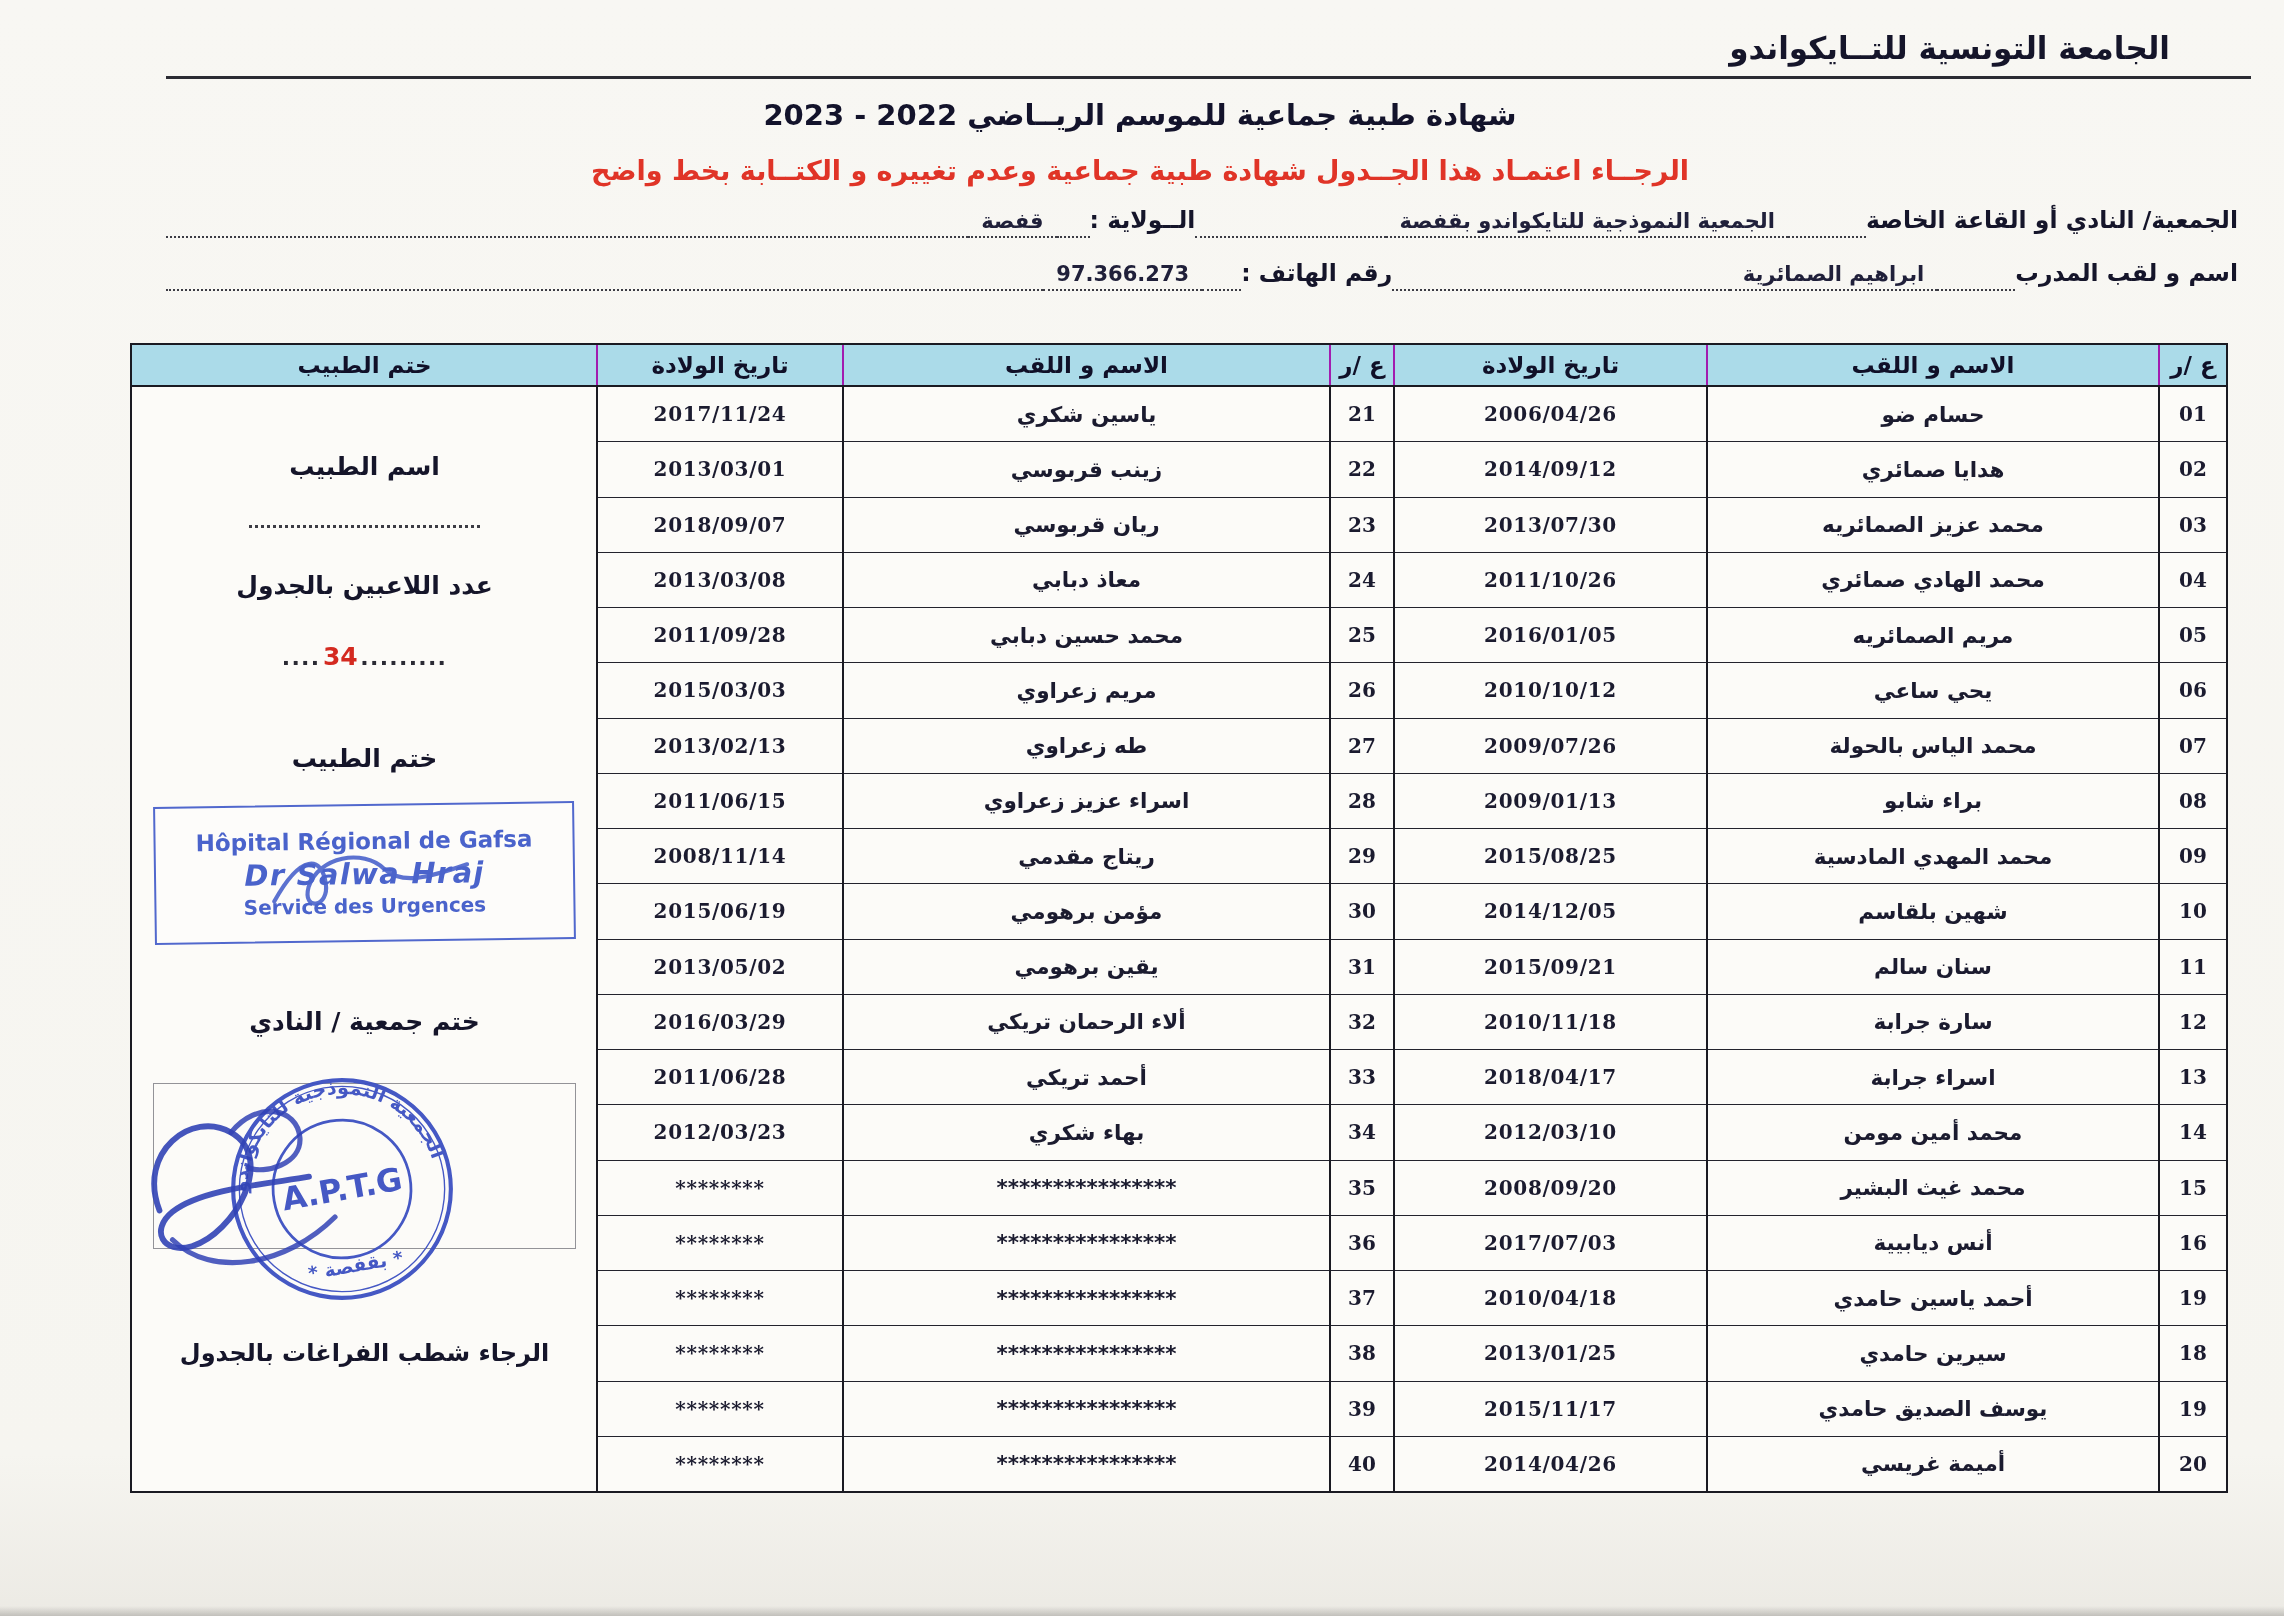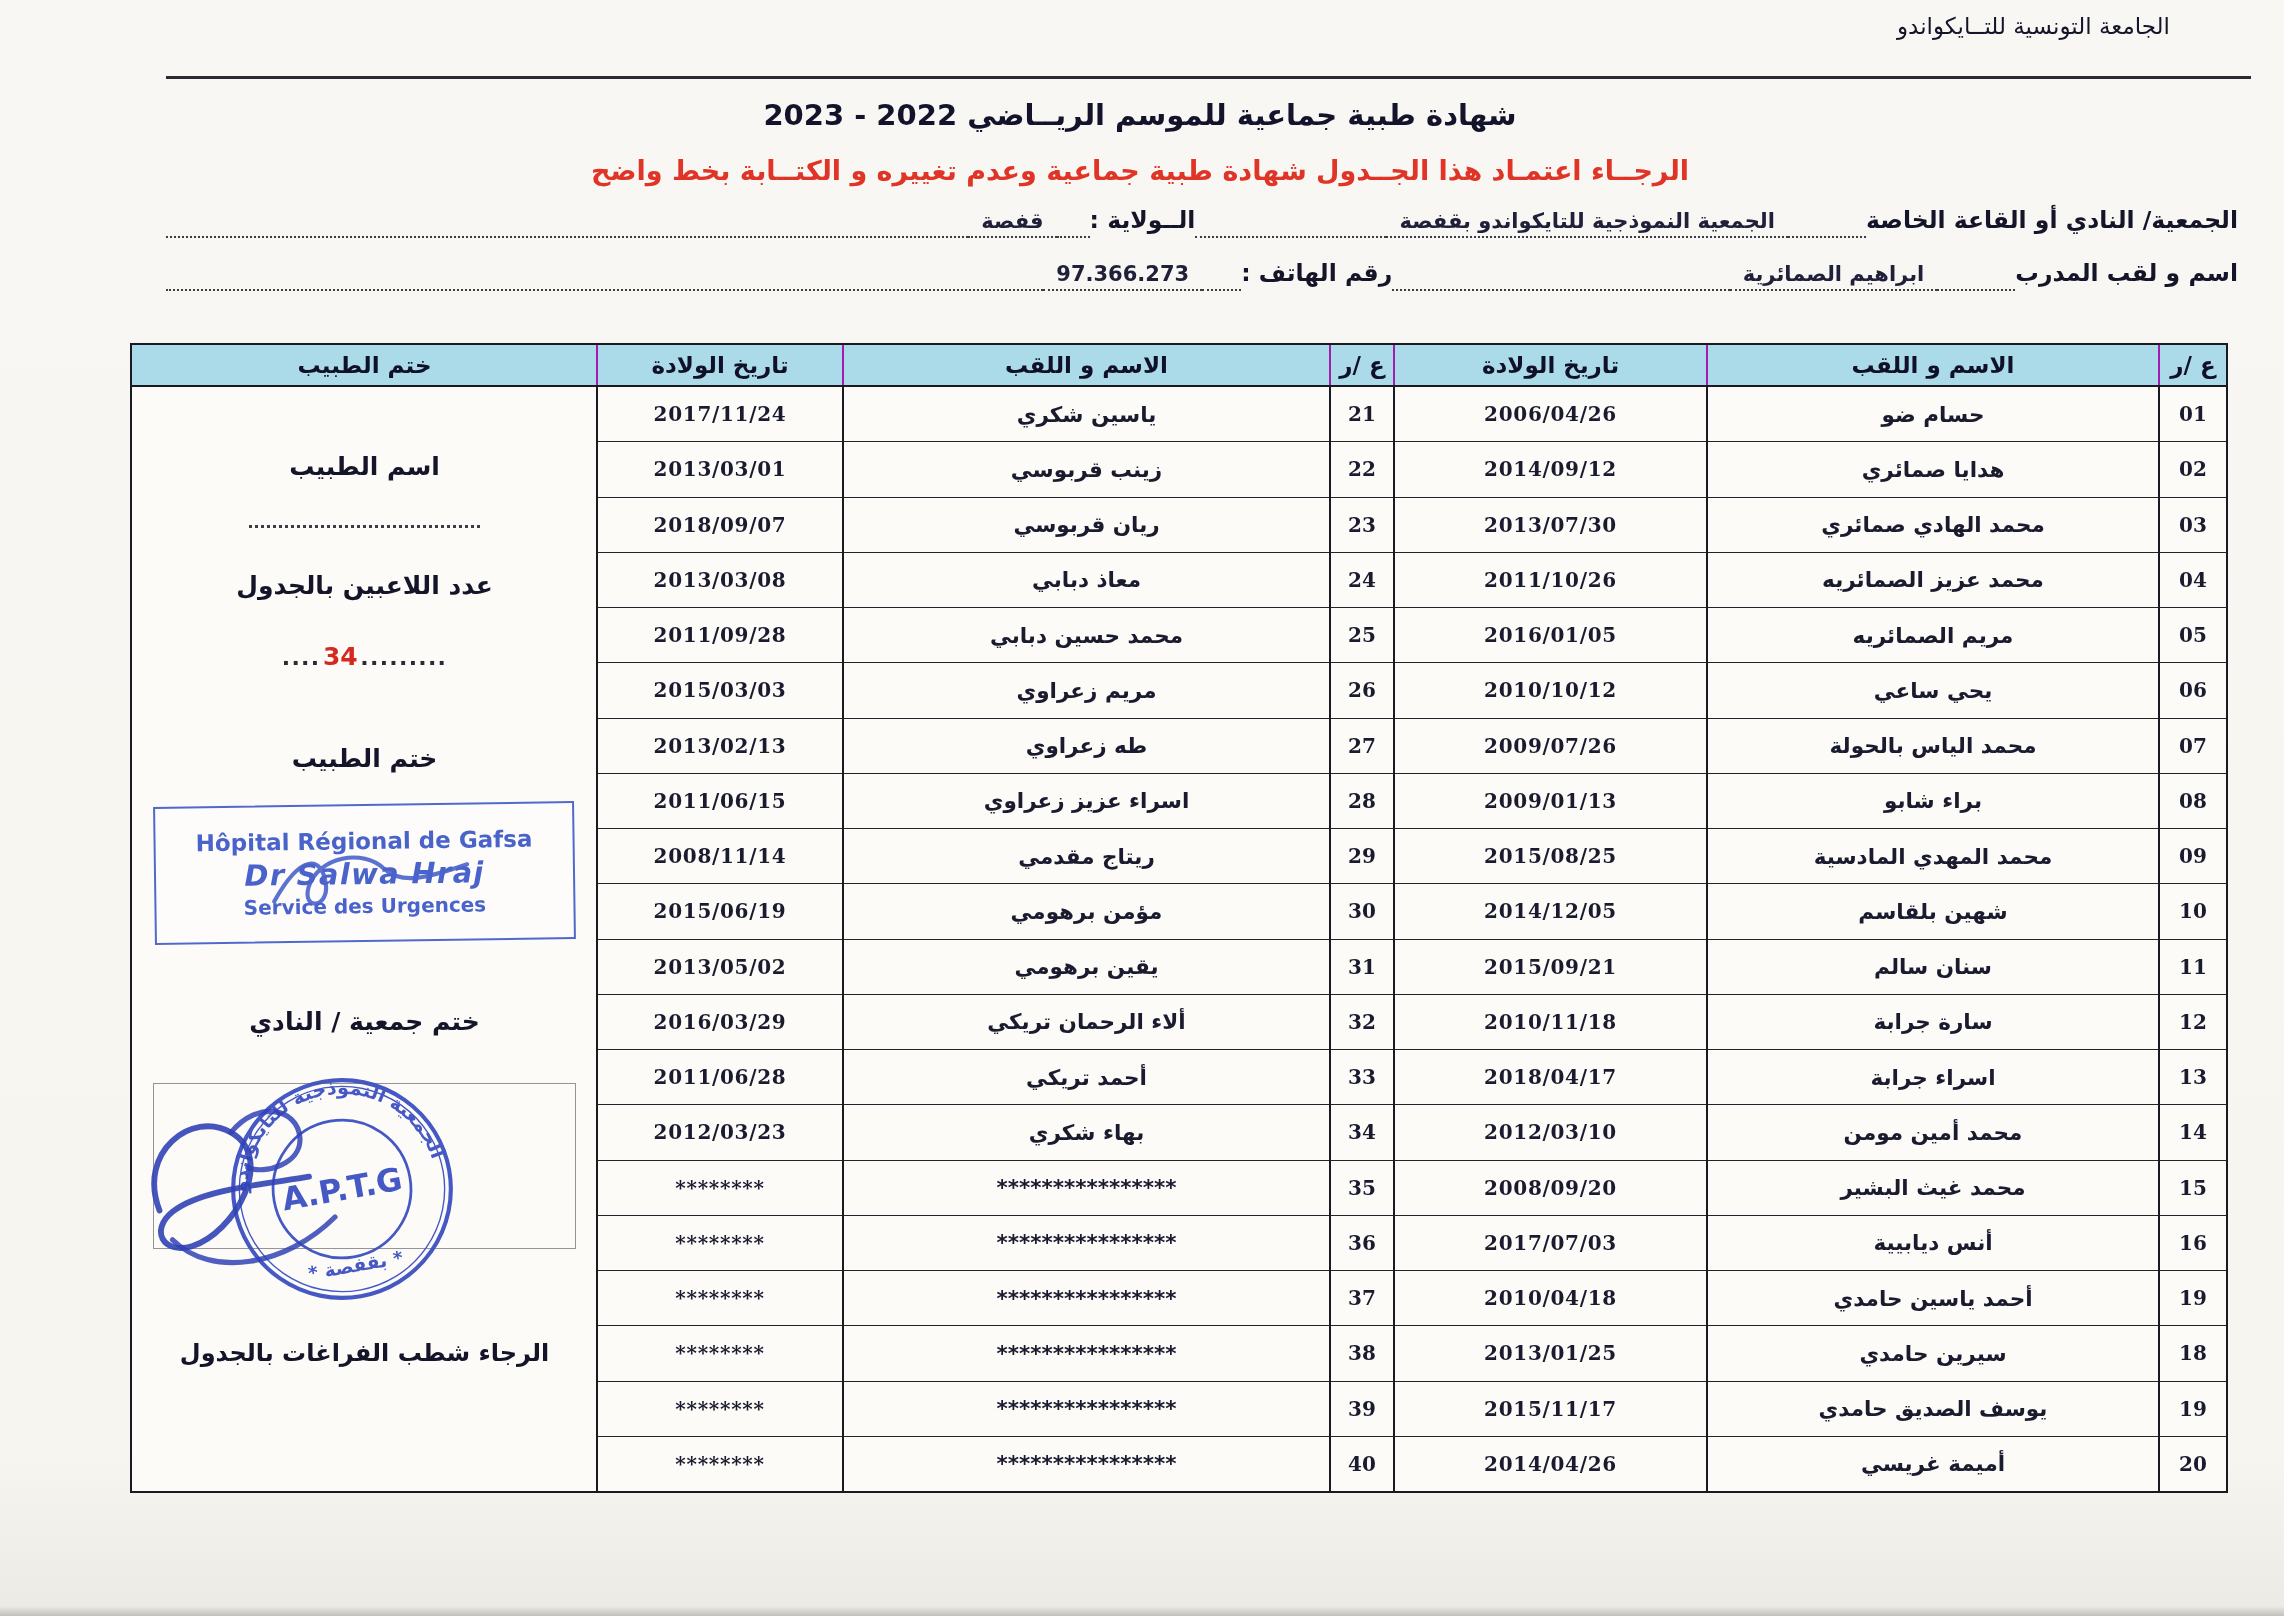--- a/index.html
+++ b/index.html
@@ -15,22 +15,22 @@
     background:linear-gradient(180deg,#f8f7f3 0%, #f6f5f0 90%, #eceae4 100%);
     overflow:hidden;
   }
   .scan-shadow-bottom{
     position:absolute; left:0; right:0; bottom:0; height:10.4px;
     background:linear-gradient(180deg, rgba(0,0,0,0) 0%, rgba(0,0,0,0.18) 100%);
   }
 
   
   .org-title{
-    position:absolute; top:13px; right:114px;
-    font-size:23px; font-weight:normal; direction:rtl; color:#15152a;
+    position:absolute; top:30px; right:114px;
+    font-size:31px; font-weight:bold; direction:rtl; color:#15152a;
   }
   .top-rule{
     position:absolute; top:76px; left:166px; width:2085px; height:2.6px;
     background:#2b2b33;
   }
   .doc-title{
     position:absolute; top:98px; left:391px; width:1498px;
     text-align:center; direction:rtl;
     font-size:29px; font-weight:bold; color:#13132b;
     letter-spacing:0.7px;
@@ -209,22 +209,22 @@
           <div class="cell num">15</div>
           <div class="cell num">16</div>
           <div class="cell num">19</div>
           <div class="cell num">18</div>
           <div class="cell num">19</div>
           <div class="cell num">20</div>
         </div>
       <div class="tcol w-name-r" id="col-name-right">
           <div class="cell name">حسام ضو</div>
           <div class="cell name">هدايا صمائري</div>
+          <div class="cell name">محمد عزيز الصمائريه</div>
           <div class="cell name">محمد الهادي صمائري</div>
-          <div class="cell name">محمد عزيز الصمائريه</div>
           <div class="cell name">مريم الصمائريه</div>
           <div class="cell name">يحي ساعي</div>
           <div class="cell name">محمد الياس بالحولة</div>
           <div class="cell name">براء شابو</div>
           <div class="cell name">محمد المهدي المادسية</div>
           <div class="cell name">شهين بلقاسم</div>
           <div class="cell name">سنان سالم</div>
           <div class="cell name">سارة جرابة</div>
           <div class="cell name">اسراء جرابة</div>
           <div class="cell name">محمد أمين مومن</div>

